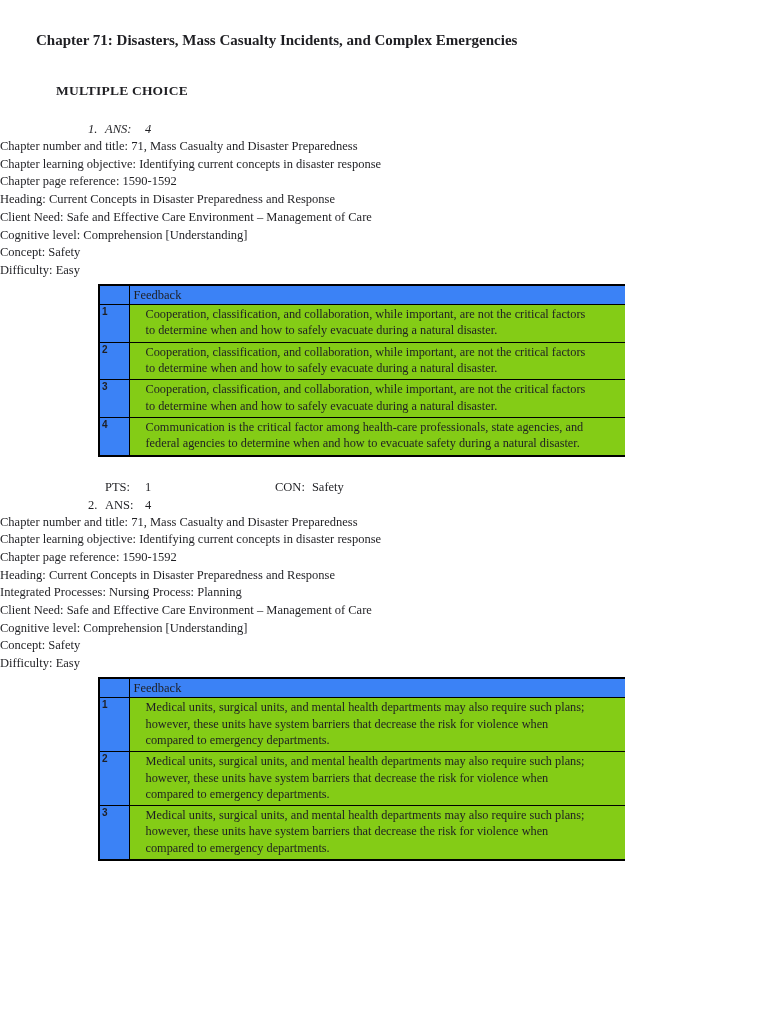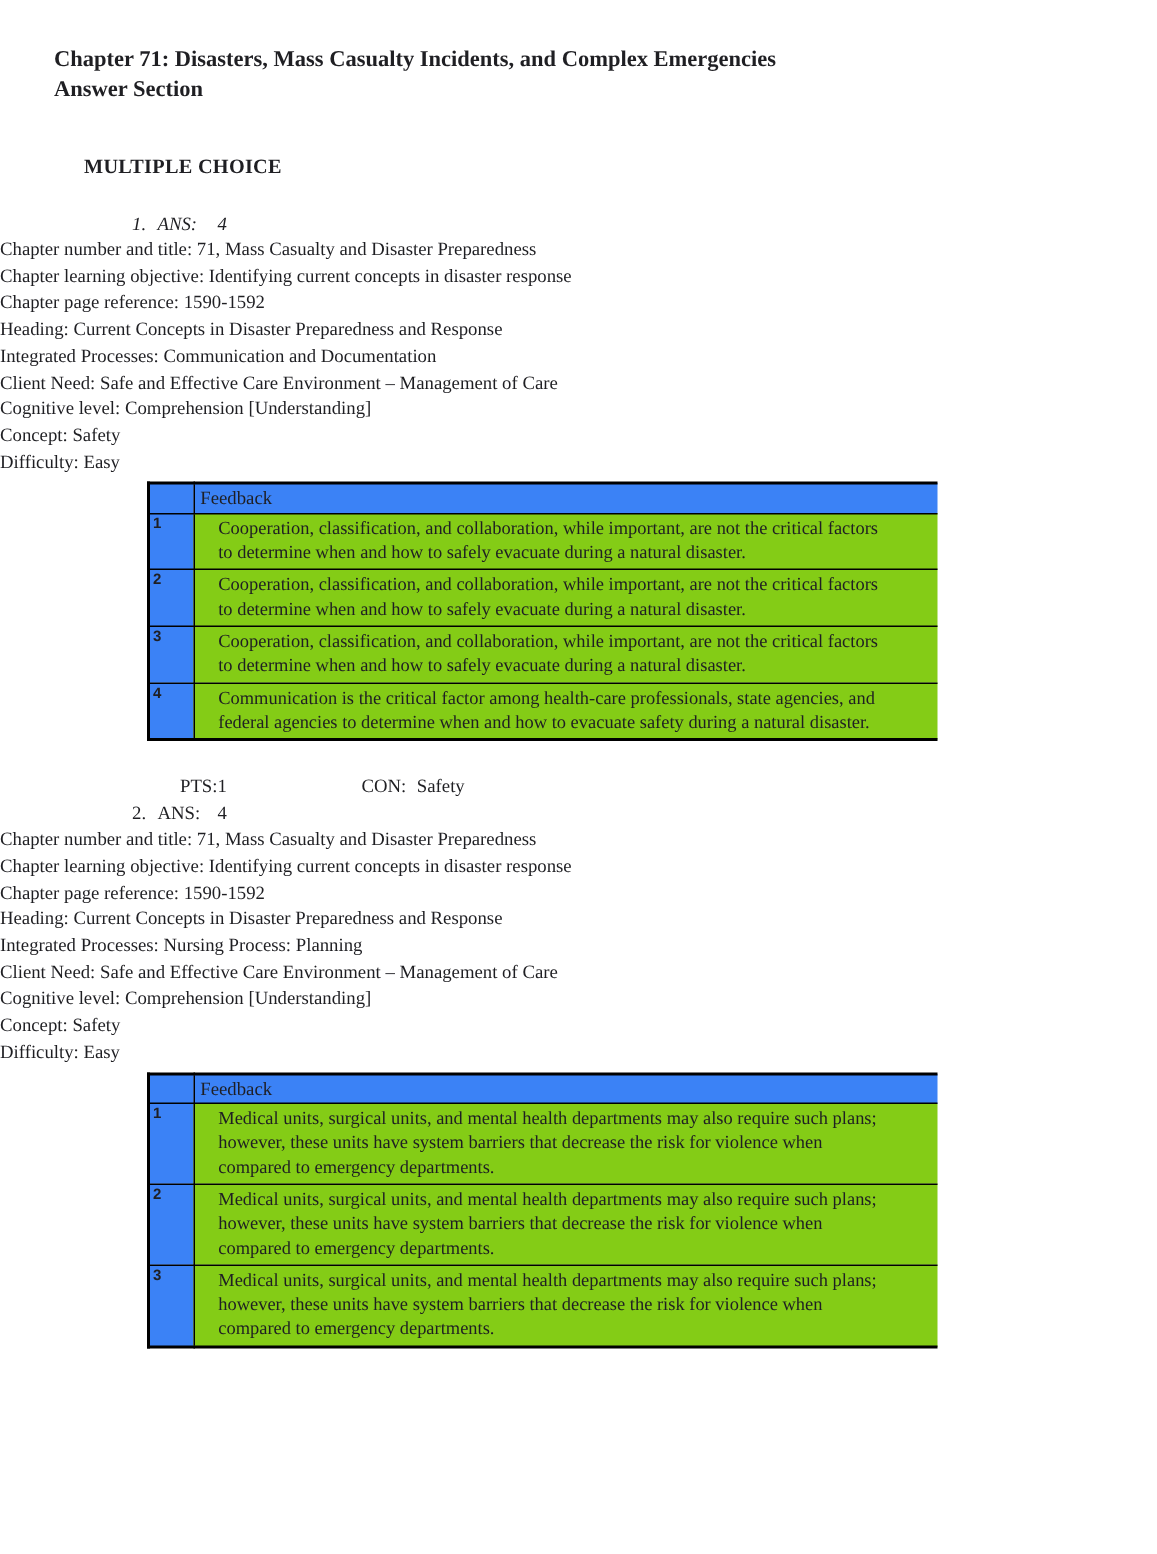--- a/index.html
+++ b/index.html
@@ -67,46 +67,44 @@
     line-height: 16.3px;
     padding: 1px 2px 3px 16px;
     white-space: pre-line;
   }
   .pts-line {
     margin-top: 21px;
     padding-left: 105px;
     font-size: 12.5px;
     line-height: 18px;
   }
-  .pts-label { display: inline-block; width: 40px; text-align: right; }
+  .pts-label { display: inline-block; width: 40px; }
   .pts-value { display: inline-block; width: 96px; }
-  .con-label { margin-right: 7px; }
+  .con-label { margin-right: 7px; margin-left: 34px; }
 </style>
 </head>
 <body>
 
 <div class="page">
 
   <div class="doc-title">
     <div>Chapter 71: Disasters, Mass Casualty Incidents, and Complex Emergencies</div>
-    <div>Answer Section</div>
   </div>
 
   <div class="section-heading">MULTIPLE CHOICE</div>
 
   <div>
     <div class="ans-line first">
       <span class="answer-number">1.</span><span class="ans-label">ANS:</span><span>4</span>
     </div>
     <div class="details">
       <div>Chapter number and title: 71, Mass Casualty and Disaster Preparedness</div>
       <div>Chapter learning objective: Identifying current concepts in disaster response</div>
       <div>Chapter page reference: 1590-1592</div>
       <div>Heading: Current Concepts in Disaster Preparedness and Response</div>
-      <div>Integrated Processes: Communication and Documentation</div>
       <div>Client Need: Safe and Effective Care Environment – Management of Care</div>
       <div>Cognitive level: Comprehension [Understanding]</div>
       <div>Concept: Safety</div>
       <div>Difficulty: Easy</div>
     </div>
     <table class="feedback">
       <colgroup>
           <col style="width:30px">
           <col>
         </colgroup>

